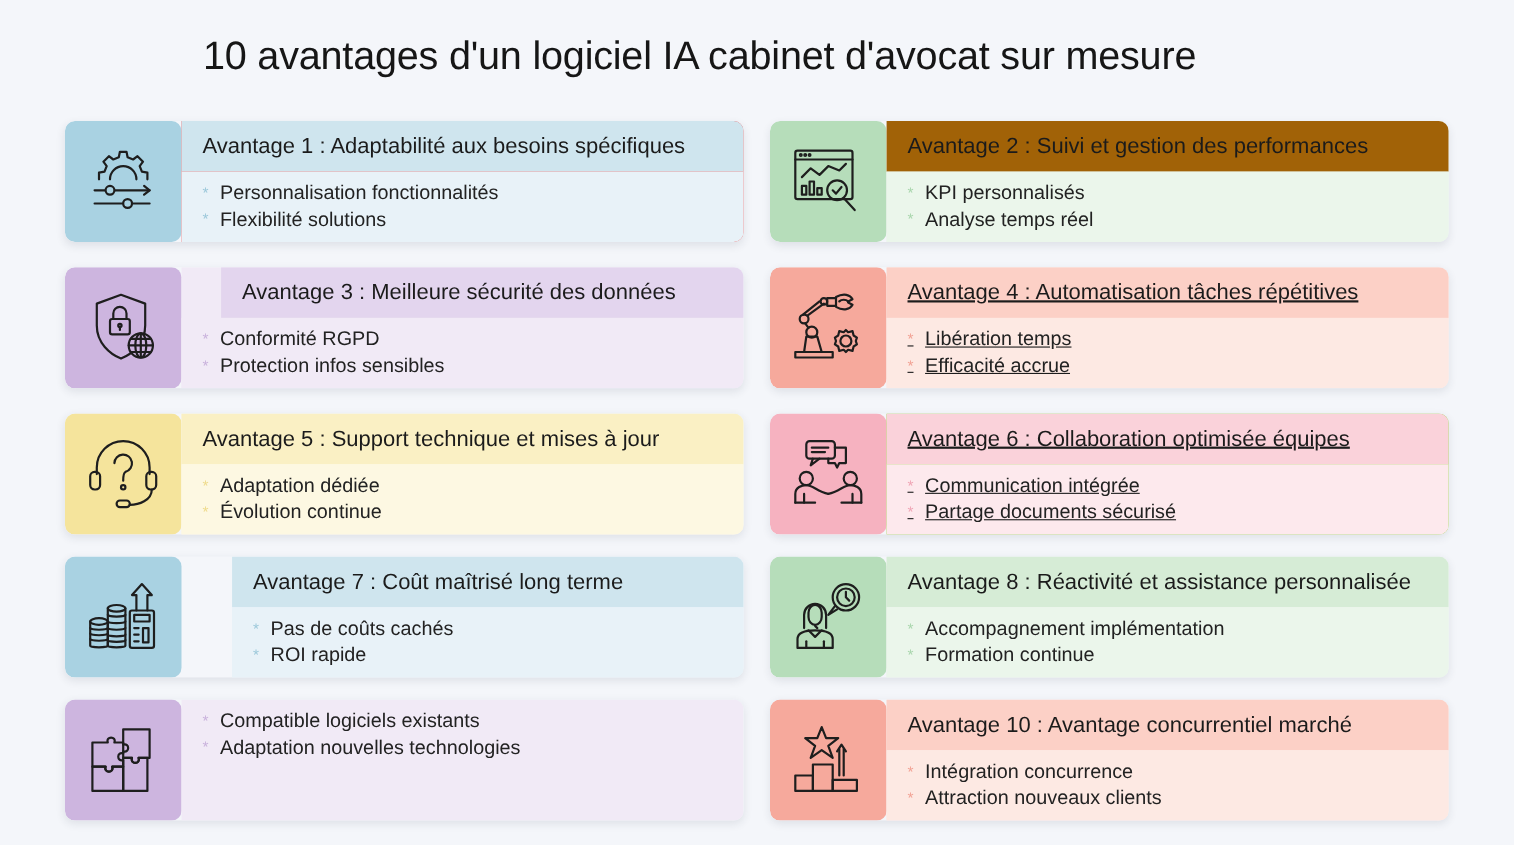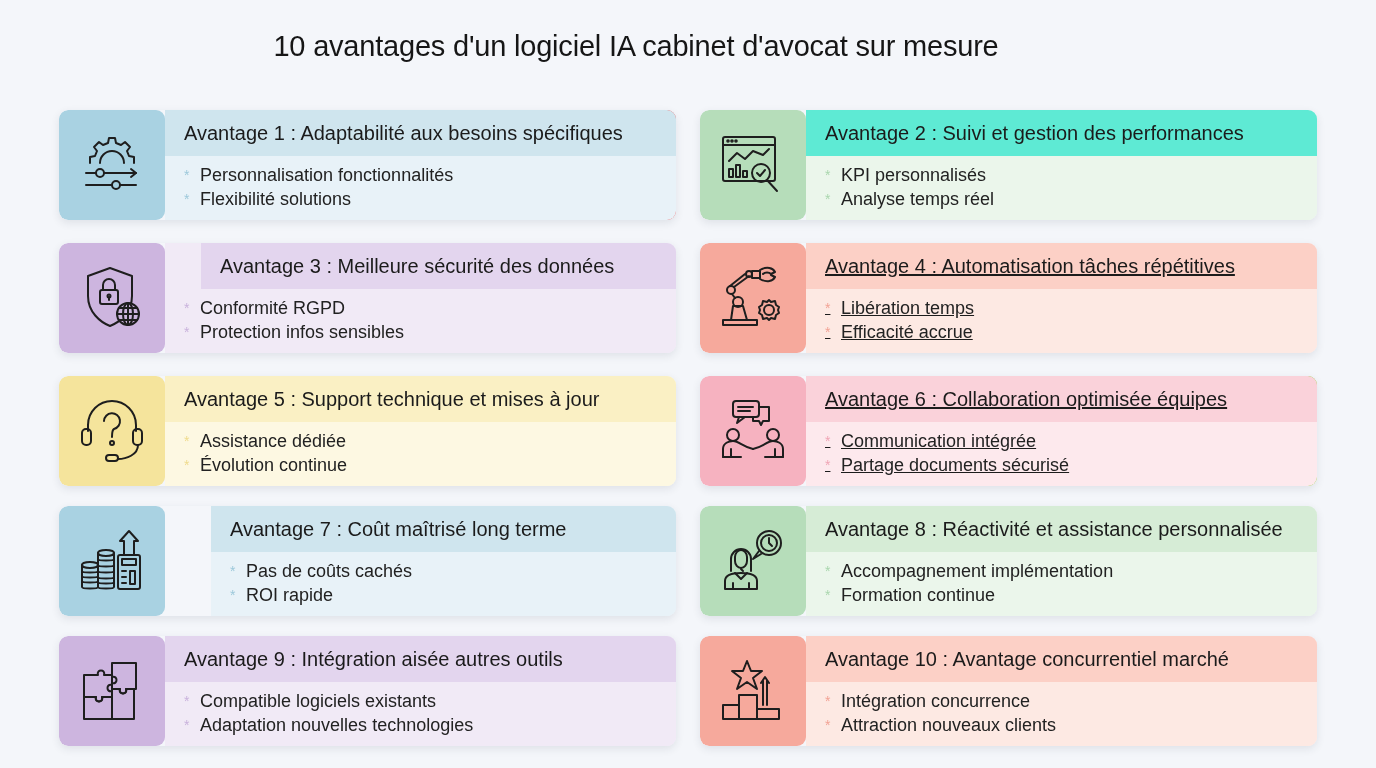--- a/index.html
+++ b/index.html
@@ -5,21 +5,21 @@
   * { box-sizing: border-box; margin: 0; padding: 0; }
   html, body { width: 1376px; height: 768px; overflow: hidden; }
   body {
     background: #f4f6fa;
     font-family: "Liberation Sans", "DejaVu Sans", sans-serif;
     color: #1c1c1c;
     position: relative;
   }
   .title {
     position: absolute; left: 0; top: 30px; width: 1272px;
-    text-align: center; font-size: 29px; font-weight: 400;
+    text-align: center; font-size: 36px; font-weight: 400;
     color: #161616; letter-spacing: -0.2px;
   }
   .card {
     position: absolute; width: 617px; height: 110px;
     border-radius: 9px; overflow: hidden;
     box-shadow: 0 3px 8px rgba(40,50,70,0.10);
     display: flex;
   }
   .icon-panel {
     width: 106px; height: 100%; flex: 0 0 106px;
@@ -86,21 +86,21 @@
         <polyline points="12,32 20,24 28,30 36,22 46,26 52,20"></polyline>
         <rect x="12" y="40" width="4" height="8"></rect>
           <rect x="19" y="36" width="4" height="12"></rect>
           <rect x="26" y="42" width="4" height="6"></rect>
         <circle cx="44" cy="44" r="9"></circle>
           <polyline points="40,44 43,47 48,41"></polyline>
         <line x1="50" y1="51" x2="60" y2="62"></line>
       </svg>
     </div>
     <div class="content" style="background: rgb(235, 246, 235);">
-      <div class="card-head" style="background: #5eead4;">Avantage 2 : Suivi et gestion des performances</div>
+      <div class="card-head" style="background: #a16207;">Avantage 2 : Suivi et gestion des performances</div>
       <div class="card-body" style="background: rgb(235, 246, 235);">
         <div class="bullet">
             <span class="star" style="color: rgb(169, 214, 173);">*</span>
             <span>KPI personnalisés</span>
           </div>
         <div class="bullet">
             <span class="star" style="color: rgb(169, 214, 173);">*</span>
             <span>Analyse temps réel</span>
           </div>
       </div>
@@ -181,21 +181,21 @@
         <rect x="30" y="60" width="12" height="6" rx="3"></rect>
         <path d="M28 26 A8 8 0 1 1 38 34 C36 35 36 38 36 42"></path>
         <circle cx="36" cy="48" r="2"></circle>
       </svg>
     </div>
     <div class="content" style="background: rgb(253, 248, 226);">
       <div class="card-head" style="background: rgb(250, 240, 196);">Avantage 5 : Support technique et mises à jour</div>
       <div class="card-body" style="background: rgb(253, 248, 226);">
         <div class="bullet">
             <span class="star" style="color: rgb(239, 219, 140);">*</span>
-            <span>Assistance dédiée</span>
+            <span>Adaptation dédiée</span>
           </div>
         <div class="bullet">
             <span class="star" style="color: rgb(239, 219, 140);">*</span>
             <span>Évolution continue</span>
           </div>
       </div>
     </div>
   </div>
 
   <div class="card" style="left:700px;top:376px;">
@@ -298,21 +298,20 @@
   <div class="card" style="left:59px;top:636px;">
     <div class="icon-panel" style="background: rgb(205, 181, 223);">
       <svg viewBox="0 0 72 72">
         <path d="M8 20 L22 20 C20 14 30 14 28 20 L36 20 L36 30 C30 28 30 38 36 36 L36 42 L26 42 C28 48 18 48 20 42 L8 42 Z"></path>
         <path d="M36 8 L60 8 L60 34 L50 34 C52 40 42 40 44 34 L36 34 L36 28 C42 30 42 20 36 22 Z"></path>
         <path d="M8 42 L20 42 C18 48 28 48 26 42 L36 42 L36 64 L8 64 Z"></path>
         <path d="M36 34 L44 34 C42 40 52 40 50 34 L58 34 L58 64 L36 64 Z"></path>
       </svg>
     </div>
     <div class="content" style="background: rgb(241, 234, 246);">
-      <div class="card-head" style="background: rgb(227, 213, 238);">Avantage 9 : Intégration aisée autres outils</div>
       <div class="card-body" style="background: rgb(241, 234, 246);">
         <div class="bullet">
             <span class="star" style="color: rgb(201, 178, 220);">*</span>
             <span>Compatible logiciels existants</span>
           </div>
         <div class="bullet">
             <span class="star" style="color: rgb(201, 178, 220);">*</span>
             <span>Adaptation nouvelles technologies</span>
           </div>
       </div>

